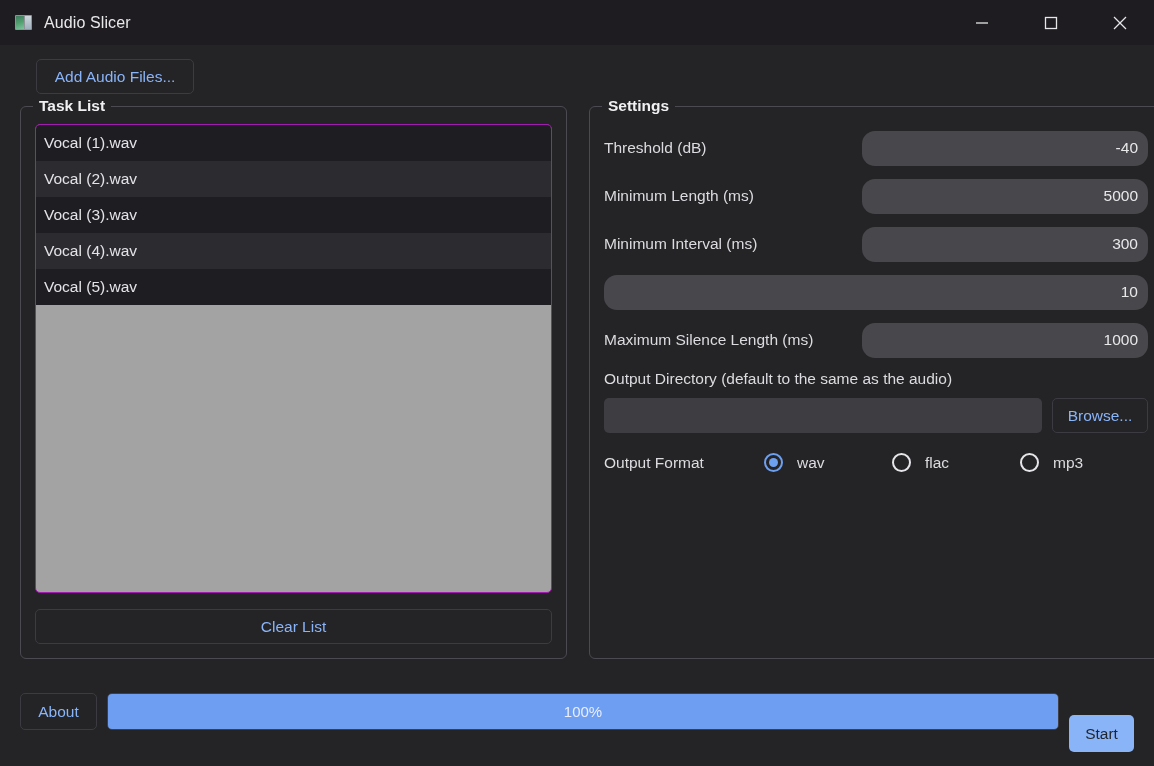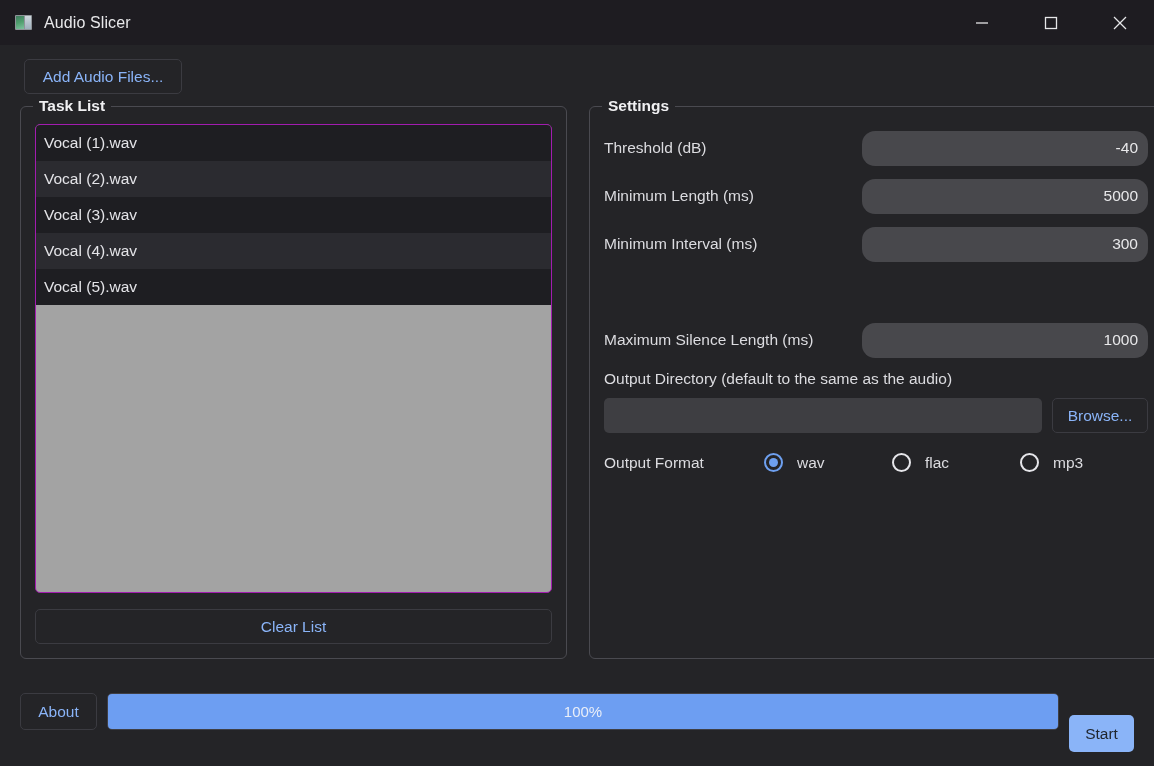--- a/index.html
+++ b/index.html
@@ -70,21 +70,21 @@
     width: 69px;
     height: 45px;
     display: flex;
     align-items: center;
     justify-content: center;
   }
   .win-btn svg { display: block; }
 
   
   .topbar {
-    padding: 14px 0 0 24px;
+    padding: 14px 0 0 36px;
     flex: 0 0 auto;
   }
   .btn {
     background: transparent;
     border: 1px solid #3b3b41;
     border-radius: 5px;
     color: #8ab4f8;
     font-family: "Liberation Sans", sans-serif;
     font-size: 15.5px;
     cursor: pointer;
@@ -360,20 +360,21 @@
         </div>
         <div class="srow">
           <div class="srow-label">Minimum Length (ms)</div>
           <input class="sfield" type="text" value="5000" style="">
         </div>
         <div class="srow">
           <div class="srow-label">Minimum Interval (ms)</div>
           <input class="sfield" type="text" value="300" style="">
         </div>
         <div class="srow">
+          <input class="sfield" type="text" value="10" style="">
         </div>
         <div class="srow">
           <div class="srow-label">Maximum Silence Length (ms)</div>
           <input class="sfield" type="text" value="1000" style="">
         </div>
       </div>
 
       <div class="outdir-label">Output Directory (default to the same as the audio)</div>
       <div class="outdir-row">
         <input class="outdir-input" type="text" placeholder="" style="">

